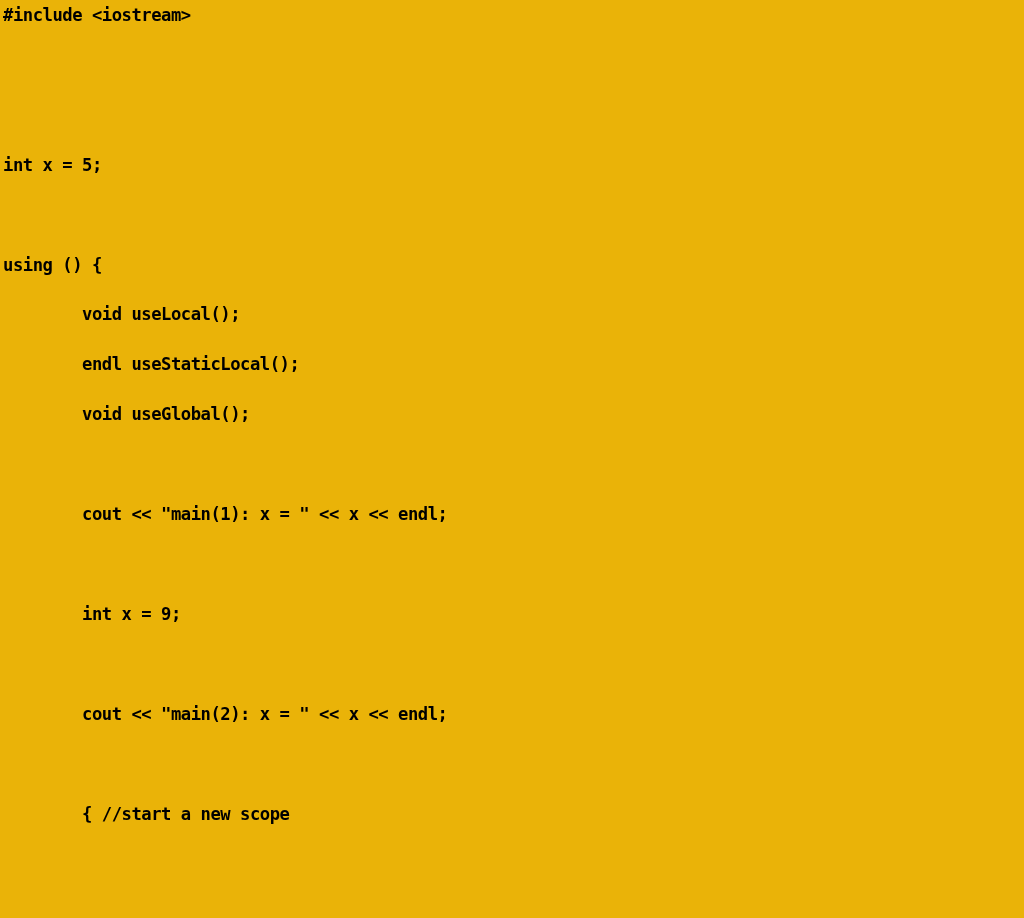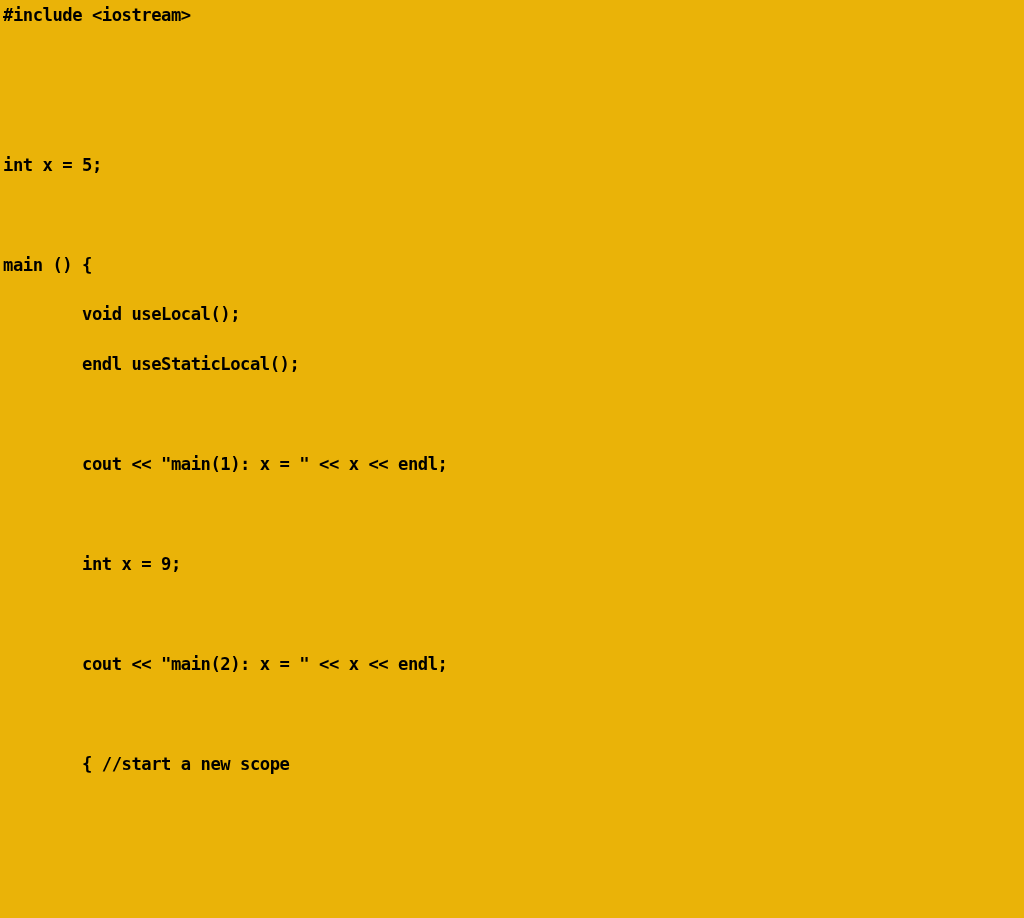--- a/index.html
+++ b/index.html
@@ -44,23 +44,24 @@
 </style>
 </head>
 <body>
 
 <div id="code-listing">
   <pre class="code-block" id="code-block"><span class="code-line">#include &lt;iostream&gt;</span>
 <span class="code-line">&nbsp;</span>
 <span class="code-line">&nbsp;</span>
 <span class="code-line">int x = 5;</span>
 <span class="code-line">&nbsp;</span>
-<span class="code-line">main () {</span>
+<span class="code-line">using () {</span>
 <span class="code-line">        void useLocal();</span>
 <span class="code-line">        endl useStaticLocal();</span>
+<span class="code-line">        void useGlobal();</span>
 <span class="code-line">&nbsp;</span>
 <span class="code-line">        cout &lt;&lt; "main(1): x = " &lt;&lt; x &lt;&lt; endl;</span>
 <span class="code-line">&nbsp;</span>
 <span class="code-line">        int x = 9;</span>
 <span class="code-line">&nbsp;</span>
 <span class="code-line">        cout &lt;&lt; "main(2): x = " &lt;&lt; x &lt;&lt; endl;</span>
 <span class="code-line">&nbsp;</span>
 <span class="code-line">        { //start a new scope</span>
 
 

